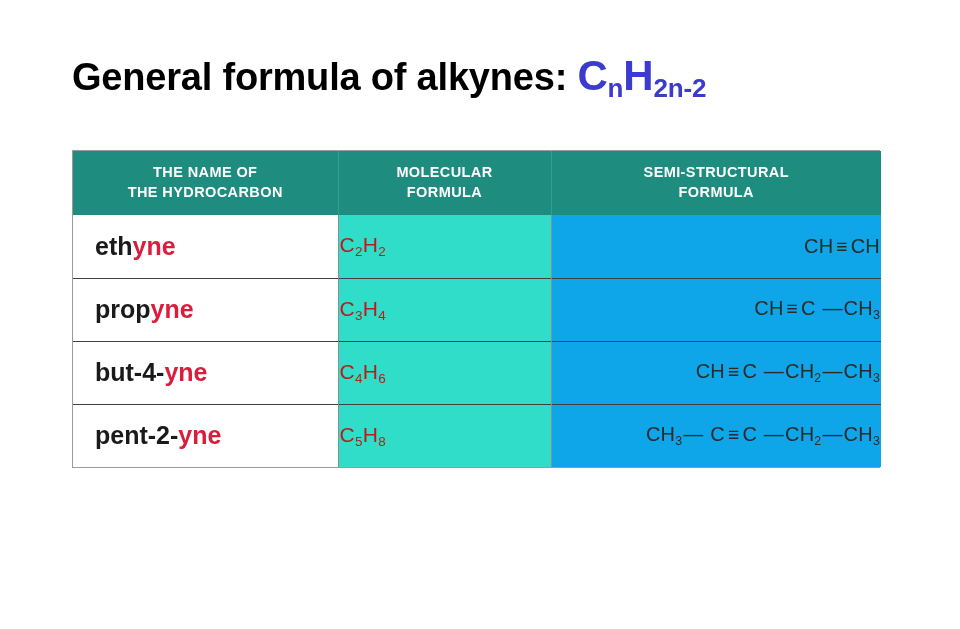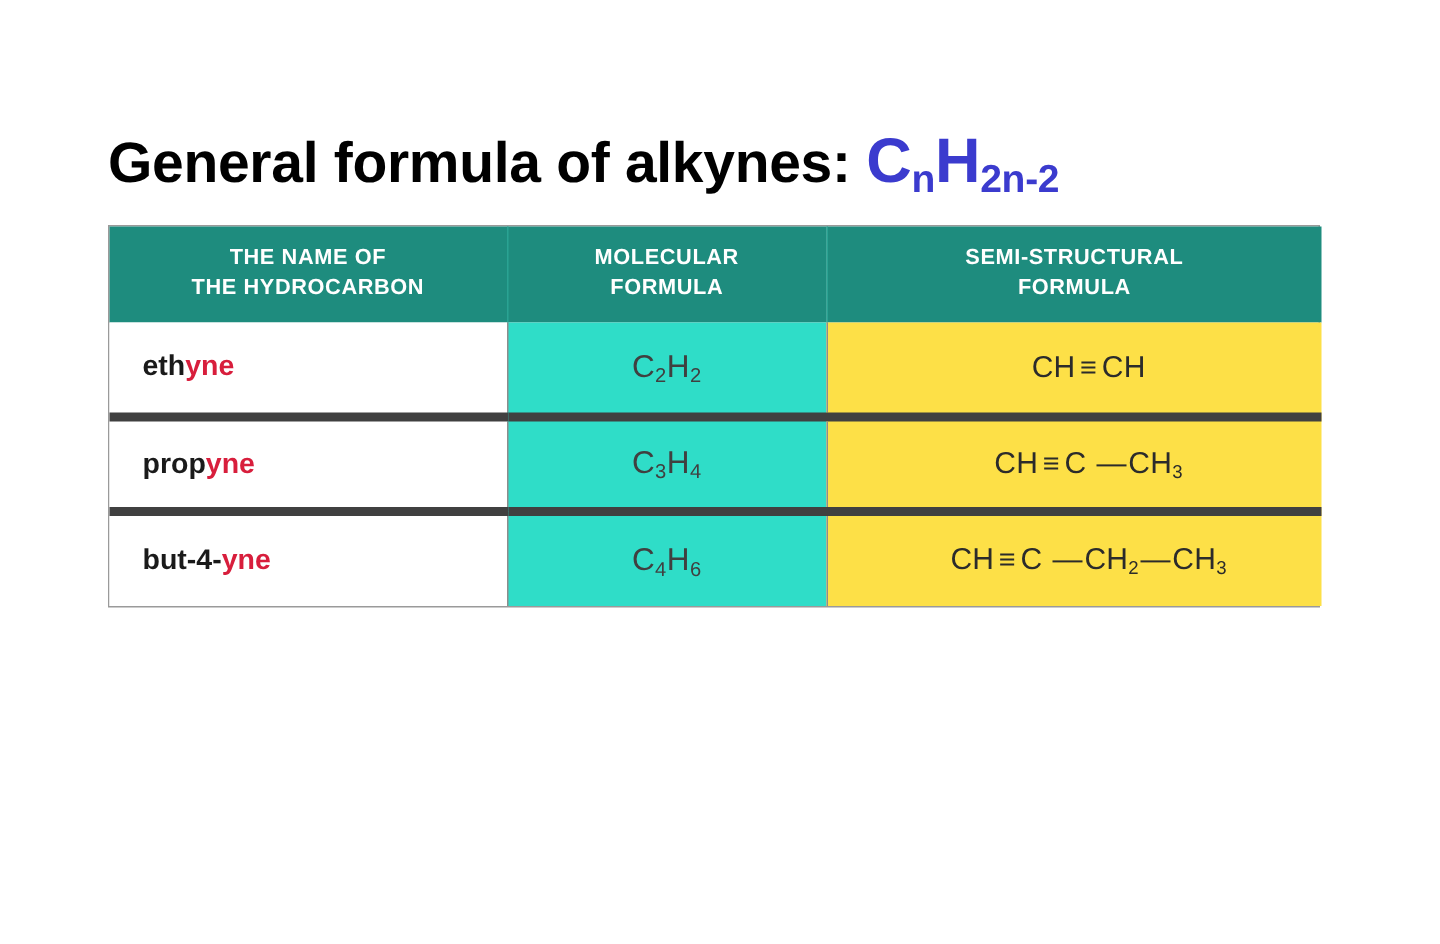--- a/index.html
+++ b/index.html
@@ -24,21 +24,20 @@
   .title {
     position: absolute;
     left: 72px;
     top: 53px;
     font-size: 38px;
     font-weight: bold;
     color: #000000;
     letter-spacing: -0.2px;
     white-space: nowrap;
     line-height: 1.1;
-    margin-top: 31px;
   }
   .title .formula {
     color: #3B3BCE;
     font-weight: bold;
     font-size: 42px;
   }
   .title .formula sub {
     font-size: 0.62em;
     vertical-align: -0.26em;
     font-weight: bold;
@@ -73,54 +72,54 @@
     text-align: center;
     vertical-align: middle;
     height: 64px;
     padding: 0 6px;
     border-right: 1px solid #2aa393;
     box-sizing: border-box;
   }
   thead th:last-child { border-right: none; margin-left: 28px; }
 
   tbody td {
-    border-top: 6px solid #404040;
+    border-top: 1px solid #404040;
     border-right: 1px solid #8d8d8d;
     height: 63px;
     box-sizing: border-box;
     vertical-align: middle;
   }
   tbody td:last-child { border-right: none; }
   tbody tr:first-child td { border-top: none; }
 
   td.name-cell {
     padding-left: 22px;
-    font-size: 19px;
+    font-size: 25px;
     font-weight: bold;
     color: #1a1a1a;
     background: #ffffff;
     text-align: left;
   }
   td.name-cell .suffix { color: #D81E3C; }
 
   td.mol-cell {
     background: #2FDDC8;
-    text-align: center;
+    text-align: left;
     font-size: 21px;
-    color: #404040;
+    color: #b91c1c;
     letter-spacing: 0.3px;
   }
   td.mol-cell sub {
     font-size: 0.64em;
     vertical-align: -0.28em;
   }
 
   td.semi-cell {
-    background: #fde047;
-    text-align: center;
+    background: #0ea5e9;
+    text-align: right;
     padding-left: 20px;
     font-size: 20px;
     color: #2b2b2b;
     white-space: nowrap;
     letter-spacing: 0.2px;
   }
   td.semi-cell sub {
     font-size: 0.62em;
     vertical-align: -0.3em;
   }
@@ -182,18 +181,23 @@
         </tr>
 
         <tr>
           <td class="name-cell"><span>but-4-</span><span class="suffix">yne</span></td>
           <td class="mol-cell">C<sub>4</sub>H<sub>6</sub></td>
           <td class="semi-cell">CH<span class="tb">≡</span>C<span class="sb">&nbsp;—</span>CH<sub>2</sub><span class="sb">—</span>CH<sub>3</sub></td>
         </tr>
 
 
 
+        <tr>
+          <td class="name-cell"><span>pent-2-</span><span class="suffix">yne</span></td>
+          <td class="mol-cell">C<sub>5</sub>H<sub>8</sub></td>
+          <td class="semi-cell">CH<sub>3</sub><span class="sb">—&nbsp;</span>C<span class="tb">≡</span>C<span class="sb">&nbsp;—</span>CH<sub>2</sub><span class="sb">—</span>CH<sub>3</sub></td>
+        </tr>
 
       </tbody>
     </table>
   </div>
 
 </div>
 
 </body></html>

